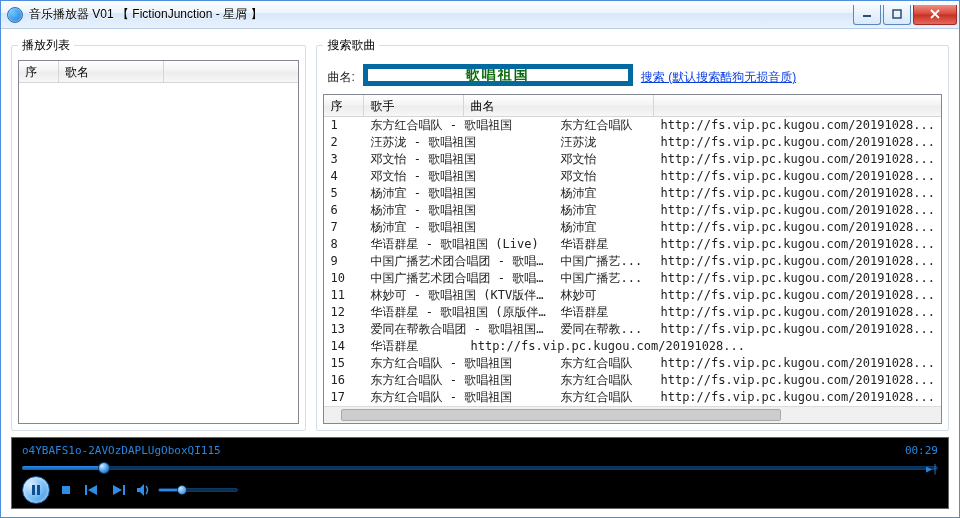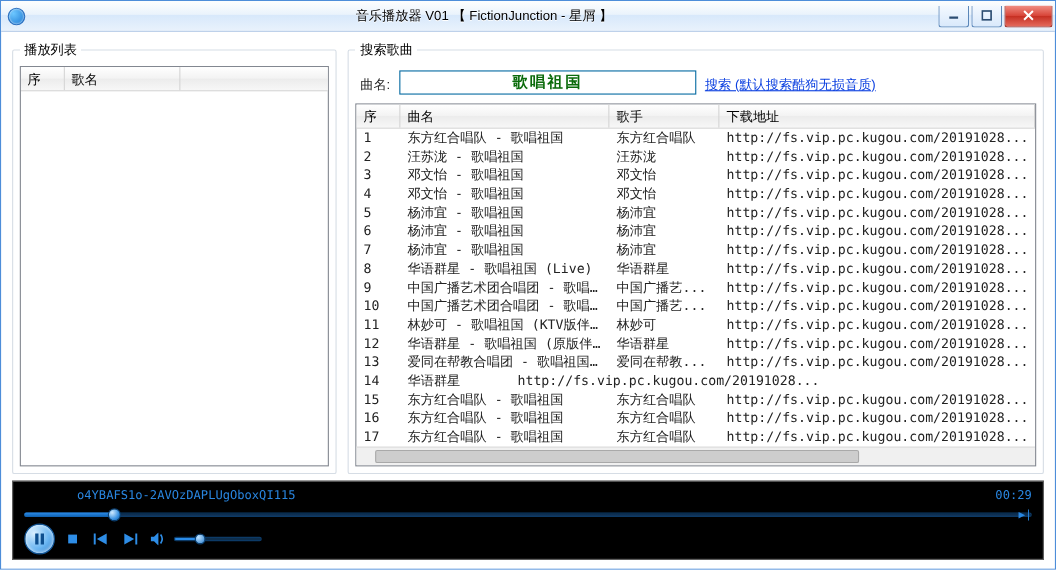--- a/index.html
+++ b/index.html
@@ -1,52 +1,52 @@
 <!DOCTYPE html>
 <html><head>
 <meta charset="utf-8">
 <style>
   * { box-sizing: border-box; }
   html,body { margin:0; padding:0; font-family: "Microsoft YaHei", "SimSun", Tahoma, sans-serif; font-size:12px; color:#222; background:#fff; }
   .window { width:960px; height:518px; border:1px solid #4d8dd9; background:#fff; display:flex; flex-direction:column; }
-  .titlebar { height:28px; background:linear-gradient(#fdfefe,#eaf3fc 45%,#d7e8fb 46%,#e9f2fc); display:flex; align-items:center; padding:0 0 0 6px; border-bottom:1px solid #b7cde8;text-align:center; }
+  .titlebar { height:28px; background:linear-gradient(#fdfefe,#eaf3fc 45%,#d7e8fb 46%,#e9f2fc); display:flex; align-items:center; padding:0 0 0 6px; border-bottom:1px solid #b7cde8; }
   .titlebar .app-icon { width:16px; height:16px; border-radius:50%; background:radial-gradient(circle at 30% 30%,#6cc7ff,#1a76d2); border:1px solid #2a6fbf; margin-right:6px; box-shadow:inset 0 0 2px #fff; }
   .titlebar .title { flex:1; font-size:12px; color:#000; text-shadow:0 1px 0 #fff; }
   .winbtns { display:flex; height:20px; margin-right:2px; }
   .winbtn { width:28px; height:20px; margin-left:2px; border:1px solid #5a86b8; border-top:none; border-radius:0 0 3px 3px; background:linear-gradient(#f4f9ff,#d9e9fb); display:flex; align-items:center; justify-content:center; font-size:10px; color:#2c4d72; }
   .winbtn.max { width:28px; }
   .winbtn.close { width:44px; background:linear-gradient(#f08f84,#d8463a 48%,#c63023 52%,#e46a5d); color:#fff; border-color:#a32c22;}
   .winbtn svg { width:10px; height:10px; }
   .content { flex:1; display:flex; padding:8px 10px 6px 10px; gap:10px; overflow:hidden; }
   fieldset { border:1px solid #d6dde5; border-radius:2px; margin:0; padding:6px 6px 6px 6px; min-width:0; }
   fieldset > legend { padding:0 4px; font-size:12px; color:#000; }
   .left-panel { width:305px; display:flex; }
   .left-panel fieldset { flex:1; display:flex; }
   .right-panel { flex:1; display:flex; }
   .right-panel fieldset { flex:1; display:flex; flex-direction:column; min-width:0;}
   .searchrow { display:flex; align-items:flex-end; gap:8px; padding:4px 4px 8px 4px; }
   .searchrow .lbl { white-space:nowrap; }
-  .searchrow input { flex:0 0 270px; height:22px; border:1px solid #0369a1; text-align:center; font-weight:bold; font-size:14px; color:#0b6b0b; font-family:"SimSun"; letter-spacing:2px; padding:0 4px;}
+  .searchrow input { flex:0 0 270px; height:22px; border:5px solid #0369a1; text-align:center; font-weight:bold; font-size:14px; color:#0b6b0b; font-family:"SimSun"; letter-spacing:2px; padding:0 4px;}
   .searchrow .link { color:#0b3fe0; text-decoration:underline; cursor:pointer; white-space:nowrap; }
   .listview { border:1px solid #828790; flex:1; overflow:hidden; background:#fff; position:relative; display:flex; flex-direction:column;}
   .lv-head { height:22px; background:linear-gradient(#fff,#f3f3f3 48%,#ececec 52%,#f7f7f7); border-bottom:1px solid #d5d5d5; display:flex; flex:none;}
   .lv-head .col { border-right:1px solid #d5d5d5; padding:3px 6px; font-size:12px; color:#000; overflow:hidden; white-space:nowrap;}
   .lv-body { flex:1; overflow:hidden; font-family:"SimSun", monospace; font-size:12px; }
   .lv-row { display:flex; height:17px; line-height:17px; }
   .lv-row .cell { padding:0 6px; overflow:hidden; white-space:nowrap; text-overflow:ellipsis; }
   .lv-hscroll { height:17px; background:#f0f0f0; border-top:1px solid #dcdcdc; position:relative; flex:none;}
   .lv-hscroll .thumb { position:absolute; top:2px; height:12px; background:#cdcdcd; border:1px solid #a9a9a9; border-radius:2px;}
   
   .pl-c0{ width:40px;} .pl-c1{ width:105px;} .pl-c2{ flex:1; }
   
   .sr-c0{ width:40px;} .sr-c1{ width:190px;} .sr-c2{ width:100px;} .sr-c3{ flex:1;}
   
   .player { height:72px; margin:0 10px 8px 10px; background:#000; border:1px solid #666; display:flex; flex-direction:column; padding:6px 10px 4px 10px; color:#bfe7ff; font-family:Consolas, monospace; font-size:11px;}
   .player .row1 { display:flex; align-items:center; justify-content:space-between; height:16px;}
-  .player .row1 .nowplaying { color:#2986e0;margin-left:48px; }
+  .player .row1 .nowplaying { color:#2986e0; }
   .player .row1 .time { color:#2986e0;margin-left:20px; }
   .player .seek { height:14px; position:relative; margin-top:4px;}
   .player .seek .rail { position:absolute; left:0; right:0; top:5px; height:4px; background:linear-gradient(#0a2642,#143e6b); border-radius:2px; border:1px solid #0c3a66;}
   .player .seek .fill { position:absolute; left:0; top:5px; height:4px; background:linear-gradient(#2a8be8,#0f5fad); border-radius:2px 0 0 2px; }
   .player .seek .knob { position:absolute; top:1px; width:12px; height:12px; border-radius:50%; background:radial-gradient(circle at 30% 30%,#cfeaff,#3a92e2 60%,#0d4f8f); border:1px solid #0a3e6f;}
   .player .seek .end { position:absolute; right:0; top:2px; color:#2986e0; font-size:10px;}
   .player .ctrls { display:flex; align-items:center; gap:6px; height:28px; margin-top:4px;}
   .pbtn { width:20px; height:20px; display:flex; align-items:center; justify-content:center; color:#2e8de6; cursor:pointer;}
   .pbtn.big { width:28px; height:28px; border-radius:50%; background:radial-gradient(circle at 30% 30%,#d9efff,#6ab6f2 55%,#1b6ec0); border:1px solid #125494; box-shadow:inset 0 0 4px #fff;}
   .pbtn svg { display:block; }
@@ -99,23 +99,22 @@
       <fieldset>
         <legend>搜索歌曲</legend>
         <div class="searchrow">
           <span class="lbl">曲名:</span>
           <input type="text" value="歌唱祖国" style="">
           <span class="link">搜索 (默认搜索酷狗无损音质)</span>
         </div>
         <div class="listview">
           <div class="lv-head">
             <div class="col sr-c0">序</div>
+            <div class="col sr-c2">歌手</div>
             <div class="col sr-c1">曲名</div>
-            <div class="col sr-c2">歌手</div>
-            <div class="col sr-c3">下载地址</div>
           </div>
           <div class="lv-body" id="results-body">
               <div class="lv-row">
                 <div class="cell sr-c0">1</div>
                 <div class="cell sr-c1">东方红合唱队 - 歌唱祖国</div>
                 <div class="cell sr-c2">东方红合唱队</div>
                 <div class="cell sr-c3">http://fs.vip.pc.kugou.com/20191028...</div>
               </div>
               <div class="lv-row">
                 <div class="cell sr-c0">2</div>

